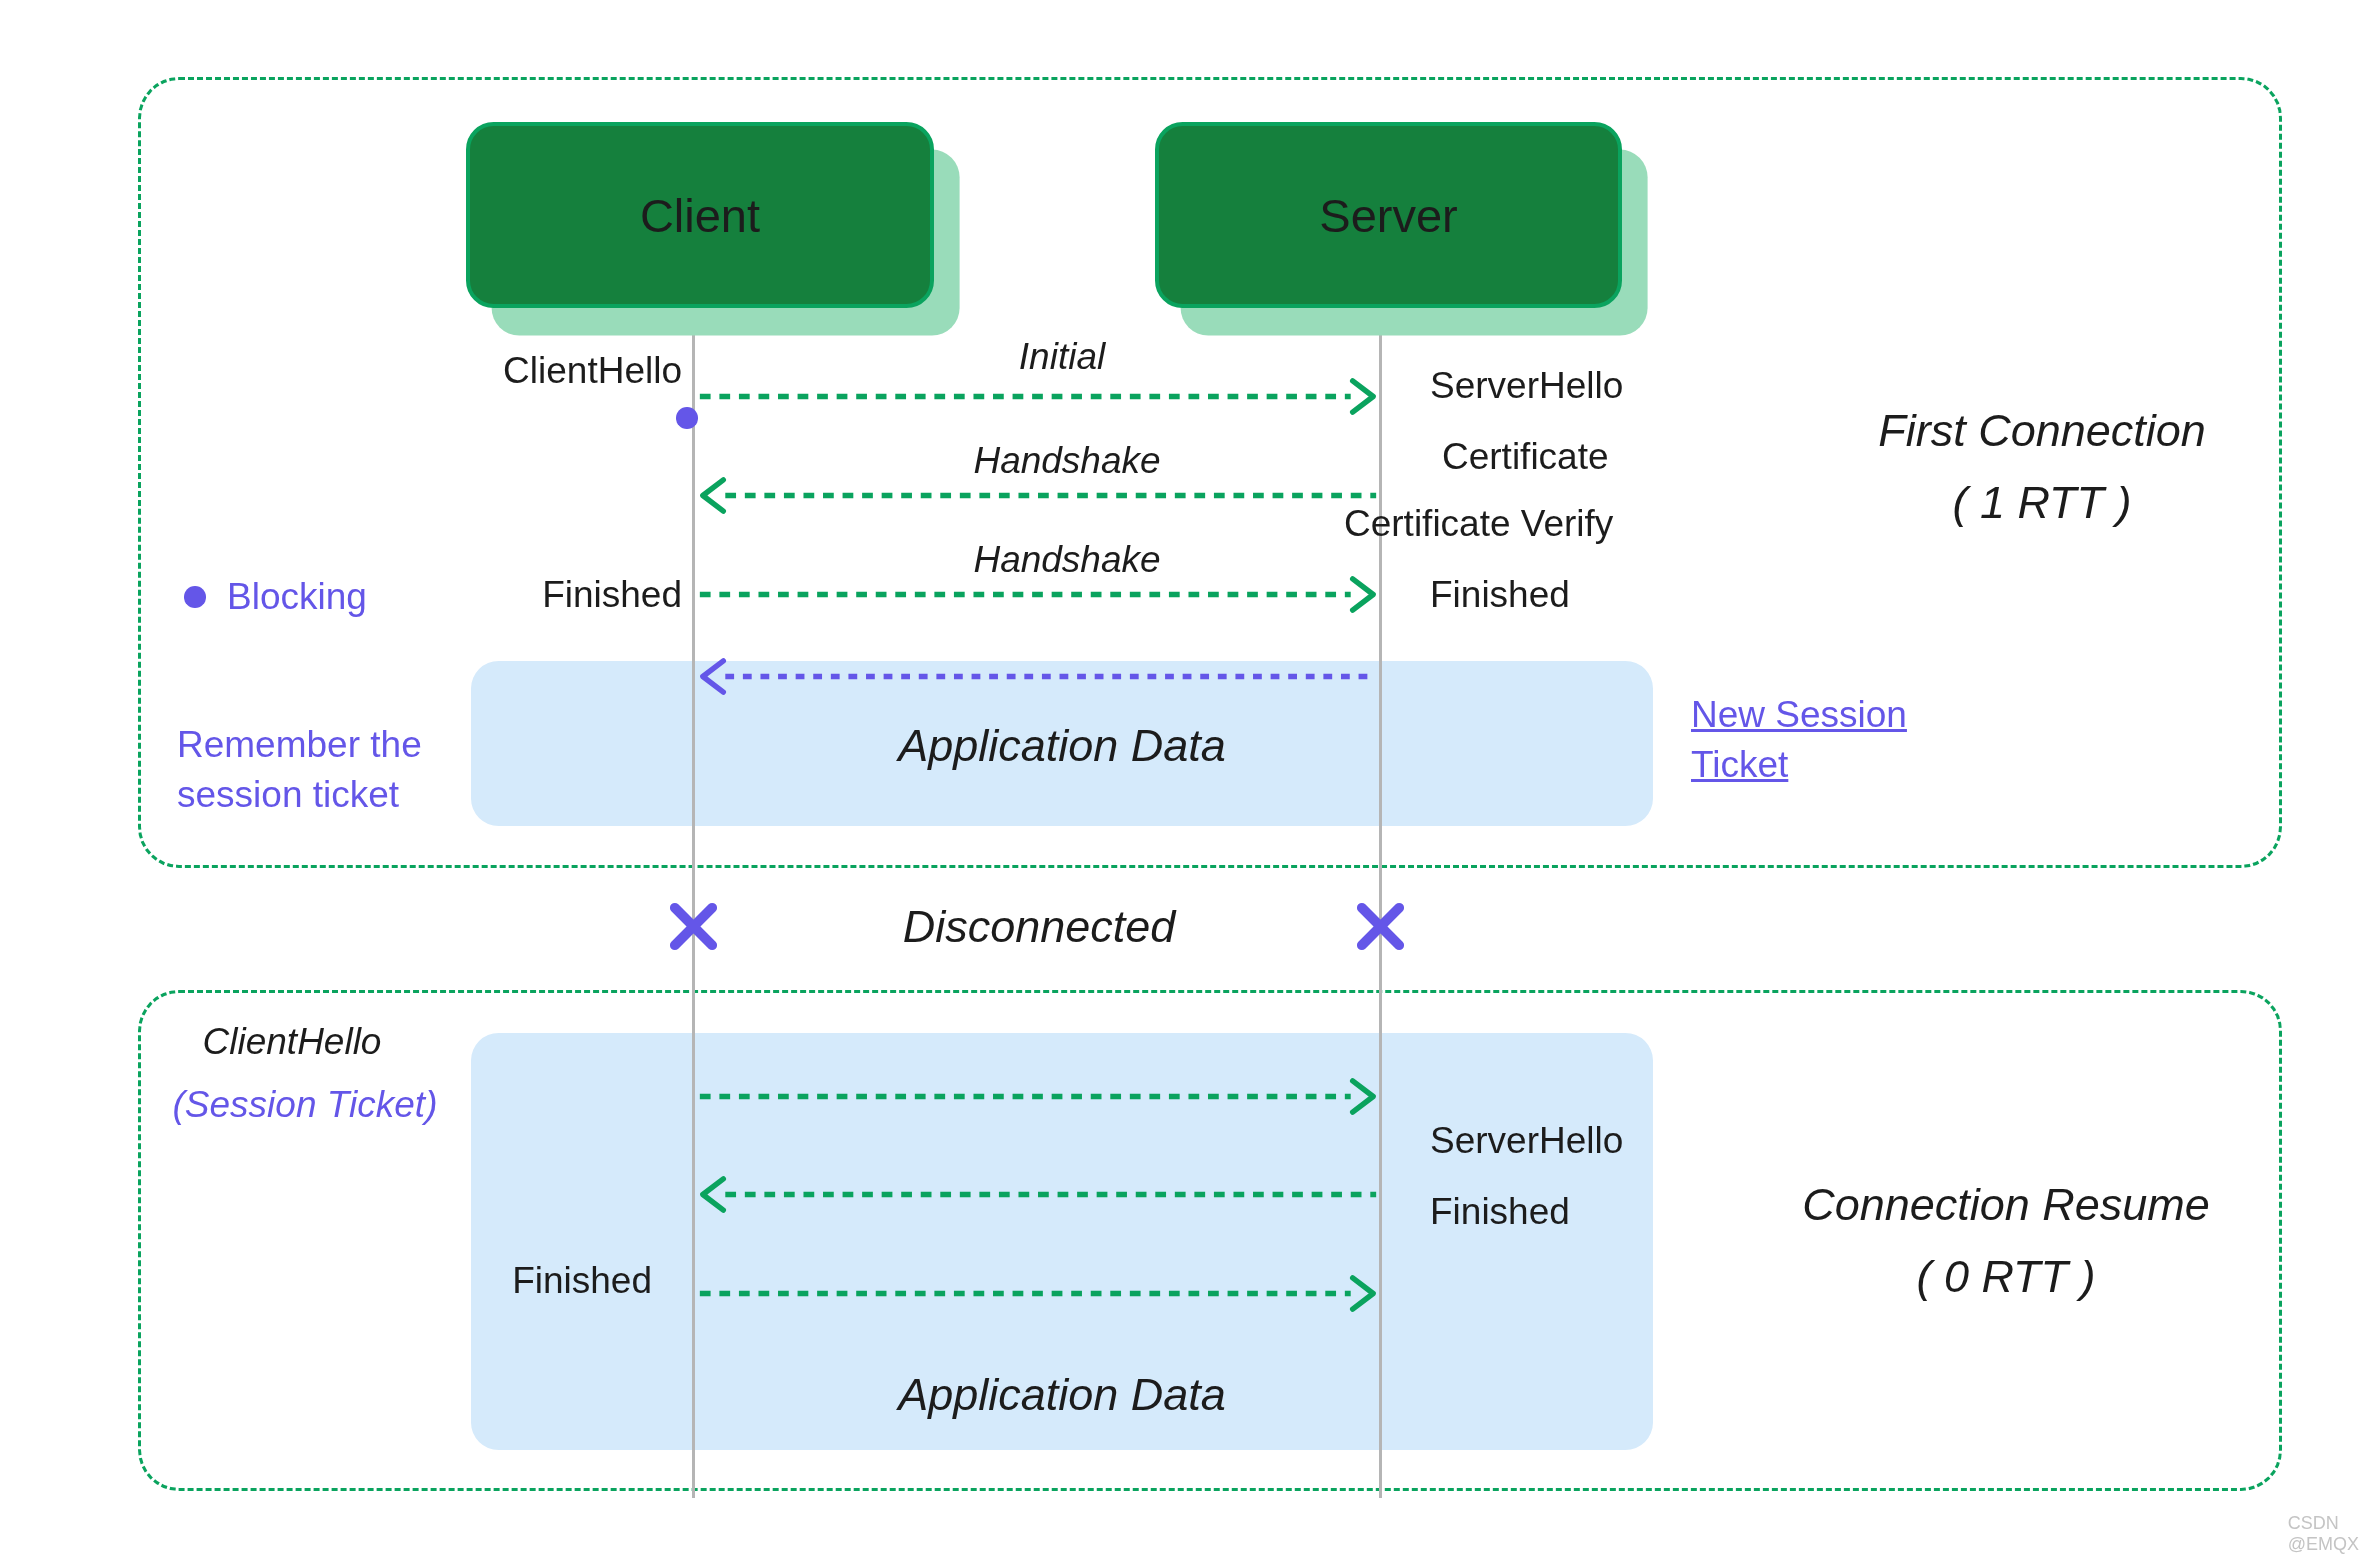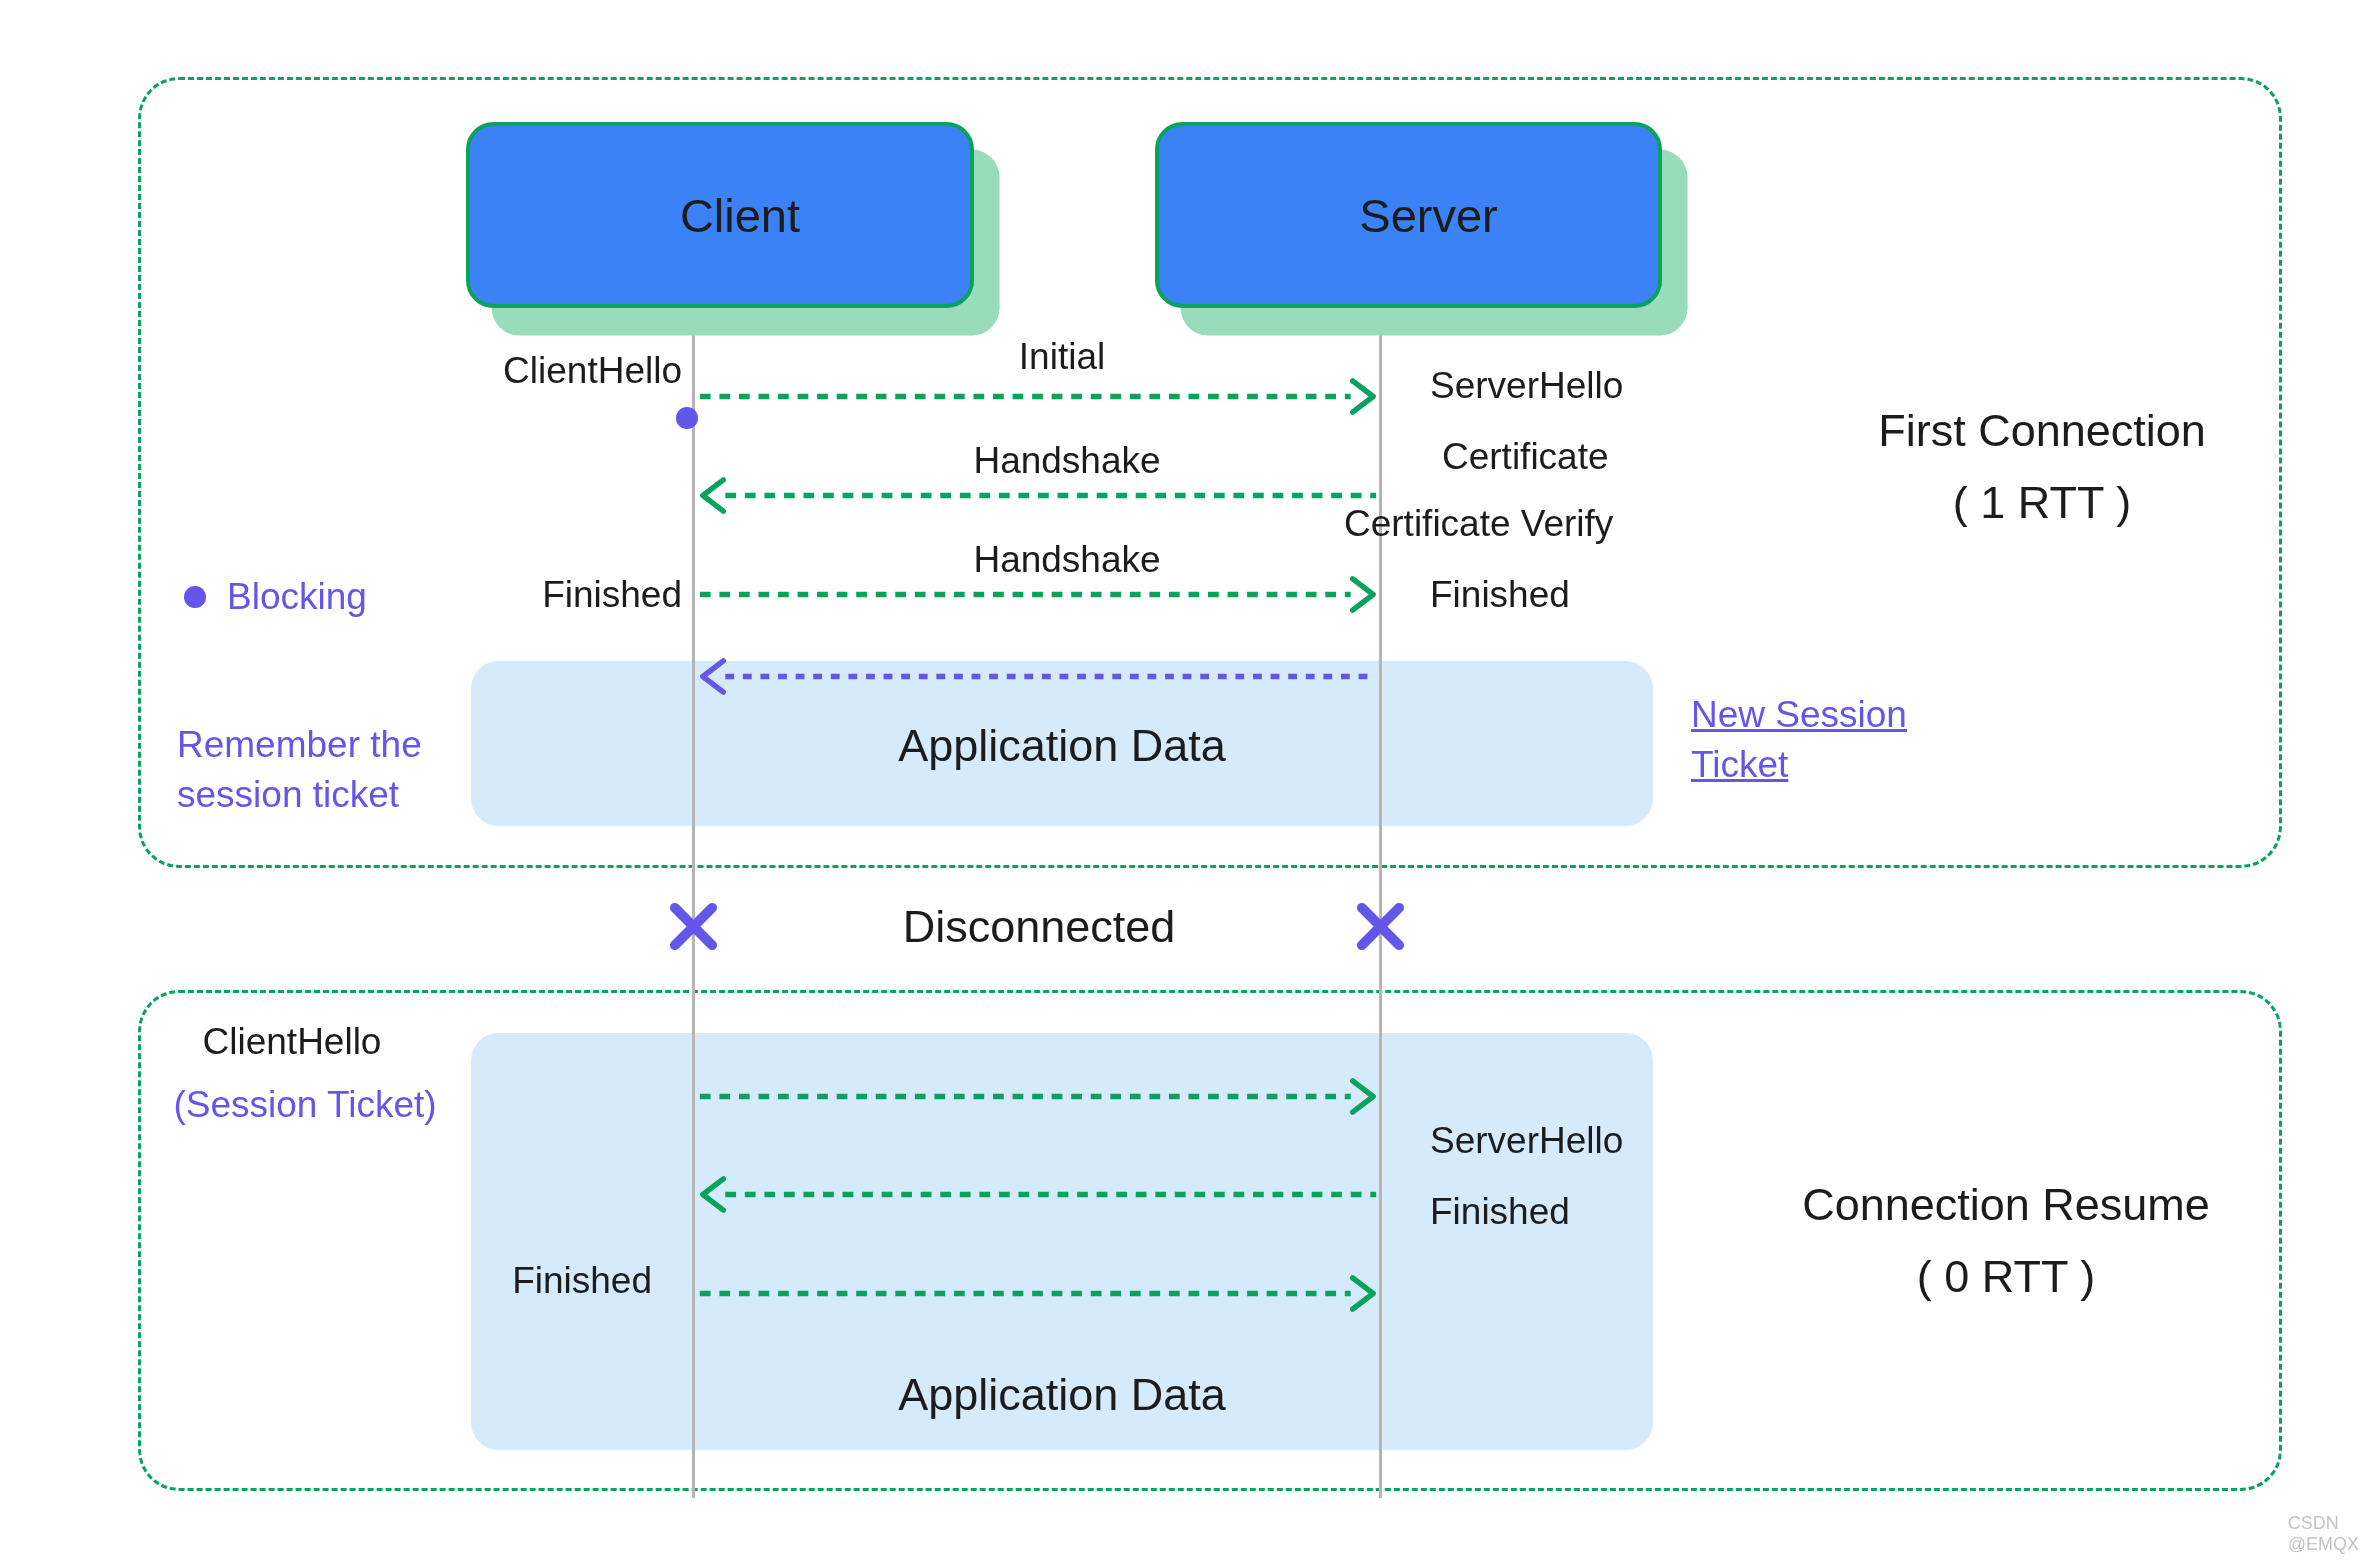--- a/index.html
+++ b/index.html
@@ -7,29 +7,29 @@
     position:relative;width:2369px;height:1560px;overflow:hidden;
     font-family:"Liberation Sans", sans-serif;color:var(--text);
     background:var(--bg);
   }
   .outer{
     position:absolute;border:3.9px dashed var(--green);border-radius:41px;
   }
   .lifeline{position:absolute;width:3px;background:var(--lifeline);}
   .actor{
     position:absolute;display:flex;align-items:center;justify-content:center;
-    background:#3b82f6;border:4.9px solid var(--green);border-radius:27.6px;
+    background:#15803d;border:4.9px solid var(--green);border-radius:27.6px;
     box-shadow:25.6px 27.6px 0 var(--green_shadow);
-    font-size:47px;color:var(--text);z-index:5;padding-left:40px;
+    font-size:47px;color:var(--text);z-index:5;
   }
   .panel{position:absolute;background:var(--blue_panel);border-radius:27.6px;z-index:1;}
   .lifeline{z-index:2;}
   .arrow{position:absolute;z-index:4;}
   .lbl{position:absolute;font-size:37px;color:var(--text);white-space:nowrap;z-index:6;}
-  .c{transform:translate(-50%,-50%);}
+  .c{transform:translate(-50%,-50%);font-style:italic;}
   .l{transform:translateY(-50%);}
   .r{transform:translate(-100%,-50%);}
   .purple{color:var(--purple);}
   .big{font-size:45px;}
   .title{font-size:45px;line-height:72px;text-align:center;}
   .stack{line-height:50px;}
   .dot{position:absolute;width:21.7px;height:21.7px;border-radius:50%;background:var(--purple);z-index:6;}
   .watermark{position:absolute;font-size:18px;color:var(--watermark);z-index:6;}
 </style>
 </head>

